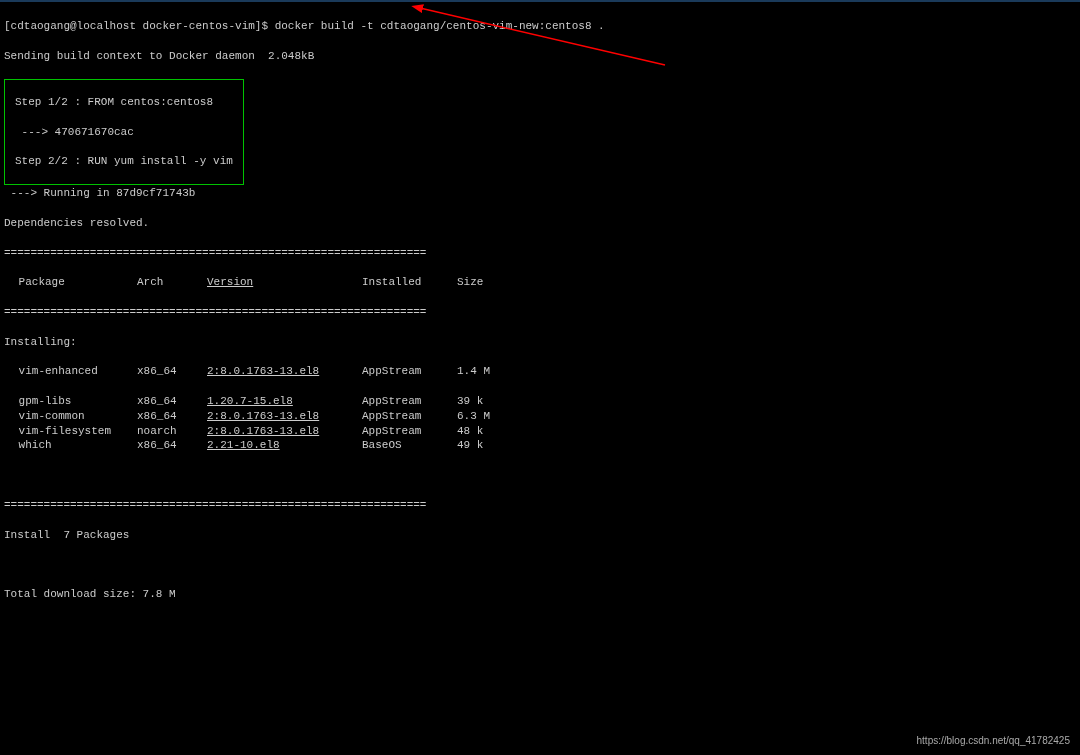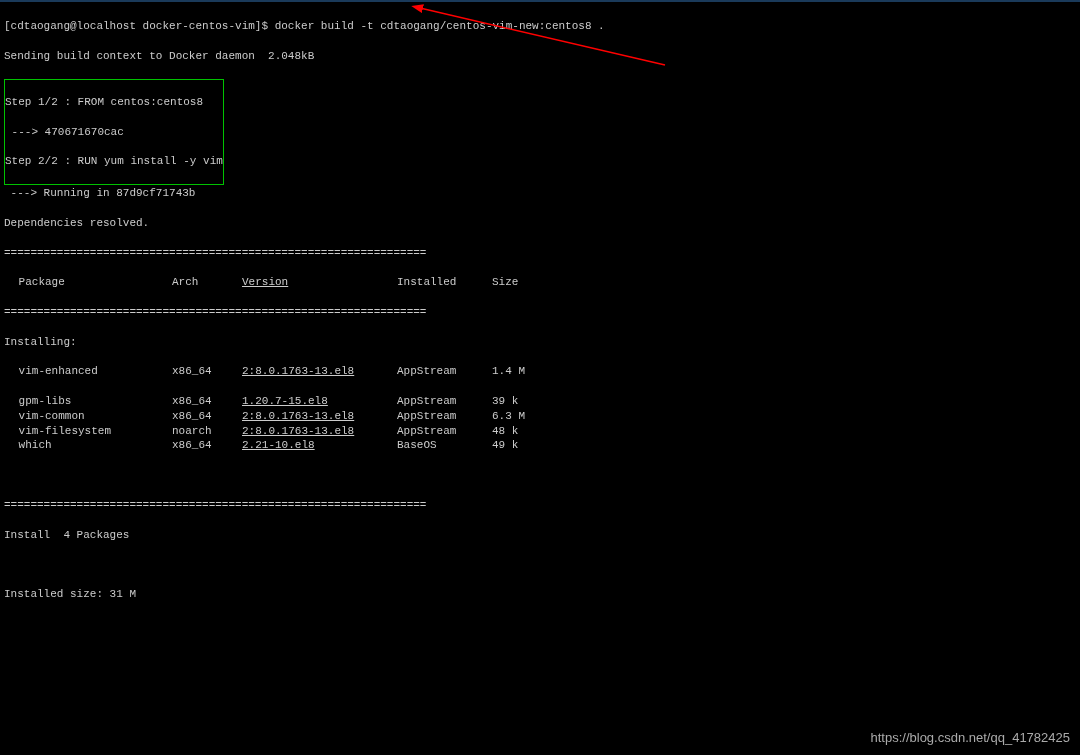--- a/index.html
+++ b/index.html
@@ -20,37 +20,37 @@
     height: 2px;
     width: 100%;
   }
   .terminal {
     padding: 2px 4px;
     white-space: pre;
   }
   .green-box {
     border: 1.5px solid #00c200;
     display: inline-block;
-    padding: 0 0;
+    padding: 0 10px;
     margin: 1px 0;
   }
   .line { display:block; }
   .hdr-row { display:flex; }
   .col-pkg { width: 125px; margin-left: 8px; }
-  .col-arch { width: 70px; margin-left: 35px; }
+  .col-arch { width: 70px; }
   .col-ver { width: 155px; text-decoration: underline; }
   .col-repo { width: 95px; }
   .col-size { width: 50px; text-align:left;}
   .watermark {
     position: absolute;
     bottom: 8px;
     right: 10px;
     color: #aaa;
     font-family: Arial, sans-serif;
-    font-size: 13px;
+    font-size: 10px;
   }
   svg.arrow {
     position: absolute;
     top: 0;
     left: 0;
     pointer-events: none;
   }
 </style>
 </head>
 <body>
@@ -74,23 +74,23 @@
   <span class="col-ver">Version</span>
   <span class="col-repo">Installed</span>
   <span class="col-size">Size</span>
 </div>
 <span class="line">================================================================</span>
 <span class="line">Installing:</span>
 <div id="pkgs"><div class="hdr-row"><span class="col-pkg"> vim-enhanced</span><span class="col-arch">x86_64</span><span class="col-ver">2:8.0.1763-13.el8</span><span class="col-repo">AppStream</span><span class="col-size">1.4 M</span></div></div>
 <div id="deppkgs"><div class="hdr-row"><span class="col-pkg"> gpm-libs</span><span class="col-arch">x86_64</span><span class="col-ver">1.20.7-15.el8</span><span class="col-repo">AppStream</span><span class="col-size">39 k</span></div><div class="hdr-row"><span class="col-pkg"> vim-common</span><span class="col-arch">x86_64</span><span class="col-ver">2:8.0.1763-13.el8</span><span class="col-repo">AppStream</span><span class="col-size">6.3 M</span></div><div class="hdr-row"><span class="col-pkg"> vim-filesystem</span><span class="col-arch">noarch</span><span class="col-ver">2:8.0.1763-13.el8</span><span class="col-repo">AppStream</span><span class="col-size">48 k</span></div><div class="hdr-row"><span class="col-pkg"> which</span><span class="col-arch">x86_64</span><span class="col-ver">2.21-10.el8</span><span class="col-repo">BaseOS</span><span class="col-size">49 k</span></div></div>
 <span class="line">&nbsp;</span>
 <span class="line">================================================================</span>
-<span class="line">Install  4 Packages</span>
+<span class="line">Install  7 Packages</span>
 <span class="line">&nbsp;</span>
-<span class="line">Installed size: 31 M</span>
+<span class="line">Total download size: 7.8 M</span>
 
 
 
 
 
 
 
 
 
 

